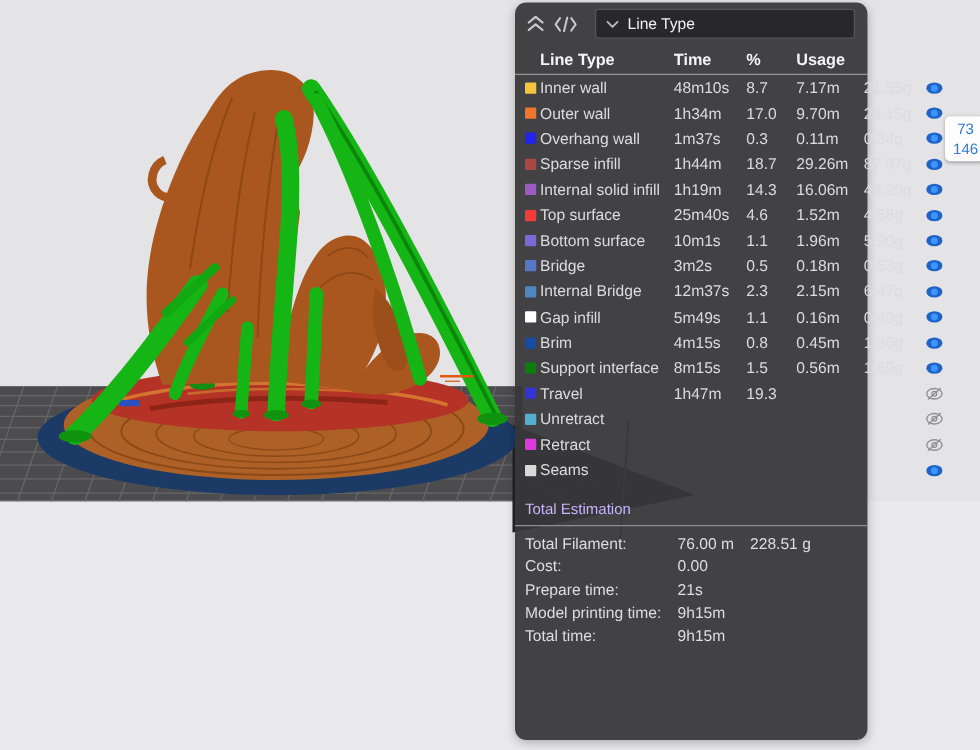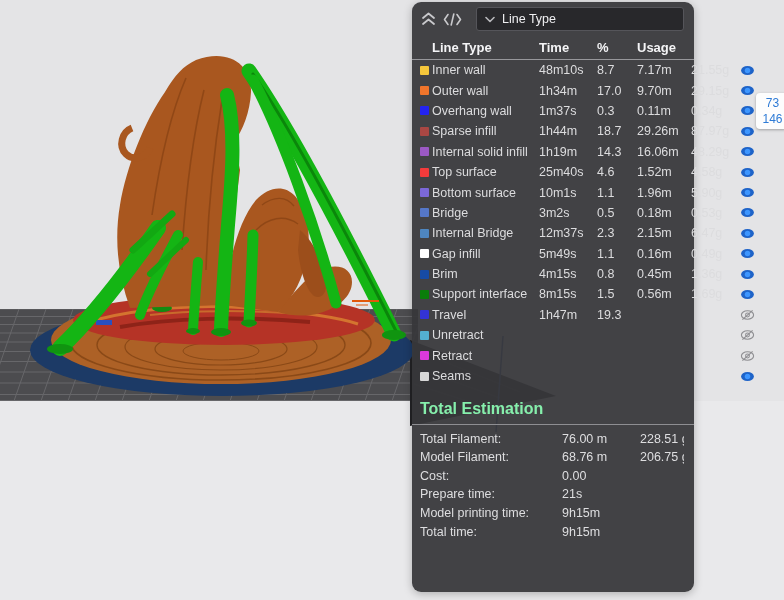--- a/index.html
+++ b/index.html
@@ -31,25 +31,25 @@
     grid-template-columns:12px 107px 58px 40px 54px 48px 16px;
     align-items:center;
     padding:0 10px 0 8px;
   }
   .thead{height:23px;font-weight:bold;font-size:13px;color:#f4f4f6;}
   .thead-rule{border-top:1px solid #97979b;margin:0;}
   .trow{height:20.4px;}
   .swatch{width:9px;height:9px;border-radius:1px;display:inline-block;}
   .cell{white-space:nowrap;overflow:hidden;}
   .eye{display:inline-flex;align-items:center;justify-content:center;width:16px;height:14px;cursor:pointer;}
-  .total-heading{font-weight:bold;font-size:16px;color:#86efac;margin:14px 10px 6px 8px;}
+  .total-heading{font-weight:normal;font-size:12px;color:#c4b5fd;margin:14px 10px 6px 8px;}
   .total-rule{border-top:1px solid #8e8e92;margin:0 0 4px 0;}
   .totrow{
     display:grid;grid-template-columns:122px 58px auto;
-    padding:0 10px 0 8px;height:18.6px;align-items:center;color:#dedee0;gap:20px;
+    padding:0 10px 0 8px;height:18.6px;align-items:center;color:#dedee0;
   }
   
   .layer-indicator{
     position:absolute;right:-3px;top:93px;width:27px;padding:2px 1px 2px 3px;
     background:#fdfdfd;border-radius:4px;
     color:#2e7bd6;font-size:12px;line-height:16px;text-align:center;
     box-shadow:0 1px 3px rgba(0,0,0,0.3);
   }
 </style>
 </head>
@@ -437,25 +437,20 @@
 
     <div class="total-heading">Total Estimation</div>
     <div class="total-rule"></div>
     <div id="totals">
         <div class="totrow">
           <span class="cell">Total Filament:</span>
           <span class="cell">76.00 m</span>
           <span class="cell">228.51 g</span>
         </div>
         <div class="totrow">
-          <span class="cell">Model Filament:</span>
-          <span class="cell">68.76 m</span>
-          <span class="cell">206.75 g</span>
-        </div>
-        <div class="totrow">
           <span class="cell">Cost:</span>
           <span class="cell">0.00</span>
           <span class="cell"></span>
         </div>
         <div class="totrow">
           <span class="cell">Prepare time:</span>
           <span class="cell">21s</span>
           <span class="cell"></span>
         </div>
         <div class="totrow">

